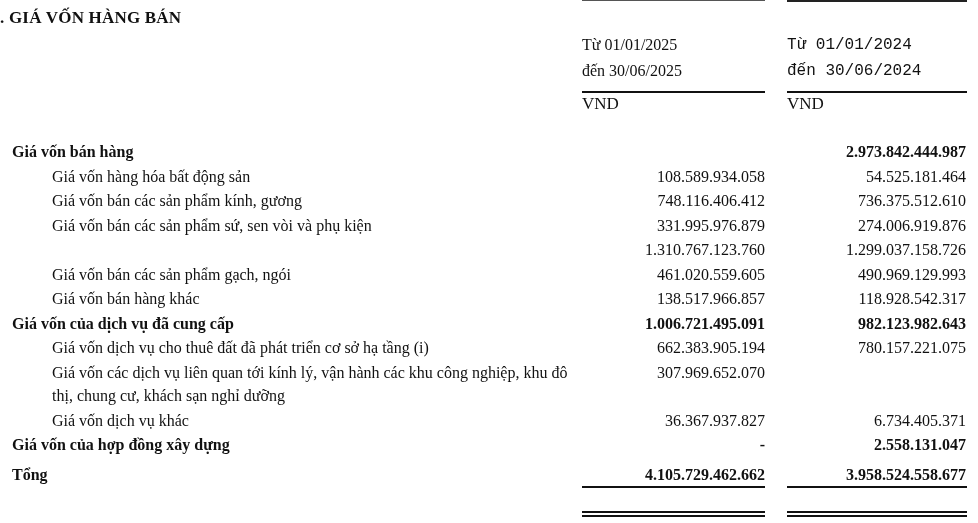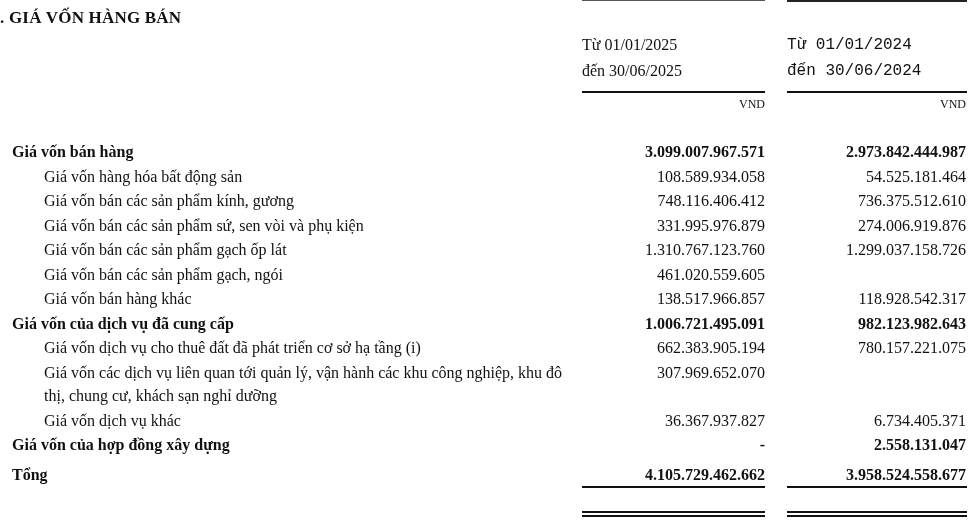--- a/index.html
+++ b/index.html
@@ -47,22 +47,22 @@
       top: 91px;
       height: 1.5px;
       background: #111;
     }
     .head-rule.c1 { left: 582px; width: 183px; }
     .head-rule.c2 { left: 787px; width: 180px; }
 
     .unit {
       position: absolute;
       top: 94px;
-      font-size: 12px;
-      text-align: right;
+      font-size: 17px;
+      text-align: left;
       line-height: 20px;
     }
     .unit.c1 { left: 582px; width: 183px; }
     .unit.c2 { left: 787px; width: 179px; }
 
     .rows {
       position: absolute;
       left: 0;
       top: 140px;
       width: 978px;
@@ -75,21 +75,21 @@
     }
     .row.tall { height: 48px; }
     .row .label {
       position: absolute;
       left: 12px;
       top: 0;
       width: 540px;
       white-space: normal;
       line-height: 23px;
     }
-    .row.indent .label { left: 44px; }
+    .row.indent .label { left: 52px; }
     .row.bold .label,
     .row.bold .v1,
     .row.bold .v2 { font-weight: bold; }
     .row .v1, .row .v2 {
       position: absolute;
       top: 0;
       text-align: right;
     }
     .row .v1 { left: 582px; width: 183px; }
     .row .v2 { left: 787px; width: 179px; }
@@ -131,64 +131,63 @@
 
 <div class="head-rule c1"></div>
 <div class="head-rule c2"></div>
 
 <div class="unit c1">VND</div>
 <div class="unit c2">VND</div>
 
 <div class="rows">
   <div class="row bold">
     <span class="label">Giá vốn bán hàng</span>
-    <span class="v1">3.099.007.967.571</span>
     <span class="v2">2.973.842.444.987</span>
   </div>
   <div class="row indent">
     <span class="label">Giá vốn hàng hóa bất động sản</span>
     <span class="v1">108.589.934.058</span>
     <span class="v2">54.525.181.464</span>
   </div>
   <div class="row indent">
     <span class="label">Giá vốn bán các sản phẩm kính, gương</span>
     <span class="v1">748.116.406.412</span>
     <span class="v2">736.375.512.610</span>
   </div>
   <div class="row indent">
     <span class="label">Giá vốn bán các sản phẩm sứ, sen vòi và phụ kiện</span>
     <span class="v1">331.995.976.879</span>
     <span class="v2">274.006.919.876</span>
   </div>
   <div class="row indent">
-    <span class="label">Giá vốn bán các sản phẩm gạch ốp lát</span>
     <span class="v1">1.310.767.123.760</span>
     <span class="v2">1.299.037.158.726</span>
   </div>
   <div class="row indent">
     <span class="label">Giá vốn bán các sản phẩm gạch, ngói</span>
     <span class="v1">461.020.559.605</span>
+    <span class="v2">490.969.129.993</span>
   </div>
   <div class="row indent">
     <span class="label">Giá vốn bán hàng khác</span>
     <span class="v1">138.517.966.857</span>
     <span class="v2">118.928.542.317</span>
   </div>
   <div class="row bold">
     <span class="label">Giá vốn của dịch vụ đã cung cấp</span>
     <span class="v1">1.006.721.495.091</span>
     <span class="v2">982.123.982.643</span>
   </div>
   <div class="row indent">
     <span class="label">Giá vốn dịch vụ cho thuê đất đã phát triển cơ sở hạ tầng (i)</span>
     <span class="v1">662.383.905.194</span>
     <span class="v2">780.157.221.075</span>
   </div>
   <div class="row indent tall">
-    <span class="label">Giá vốn các dịch vụ liên quan tới quản lý, vận hành các khu công nghiệp, khu đô thị, chung cư, khách sạn nghỉ dưỡng</span>
+    <span class="label">Giá vốn các dịch vụ liên quan tới kính lý, vận hành các khu công nghiệp, khu đô thị, chung cư, khách sạn nghỉ dưỡng</span>
     <span class="v1">307.969.652.070</span>
   </div>
   <div class="row indent">
     <span class="label">Giá vốn dịch vụ khác</span>
     <span class="v1">36.367.937.827</span>
     <span class="v2">6.734.405.371</span>
   </div>
   <div class="row bold">
     <span class="label">Giá vốn của hợp đồng xây dựng</span>
     <span class="v1">-</span>

